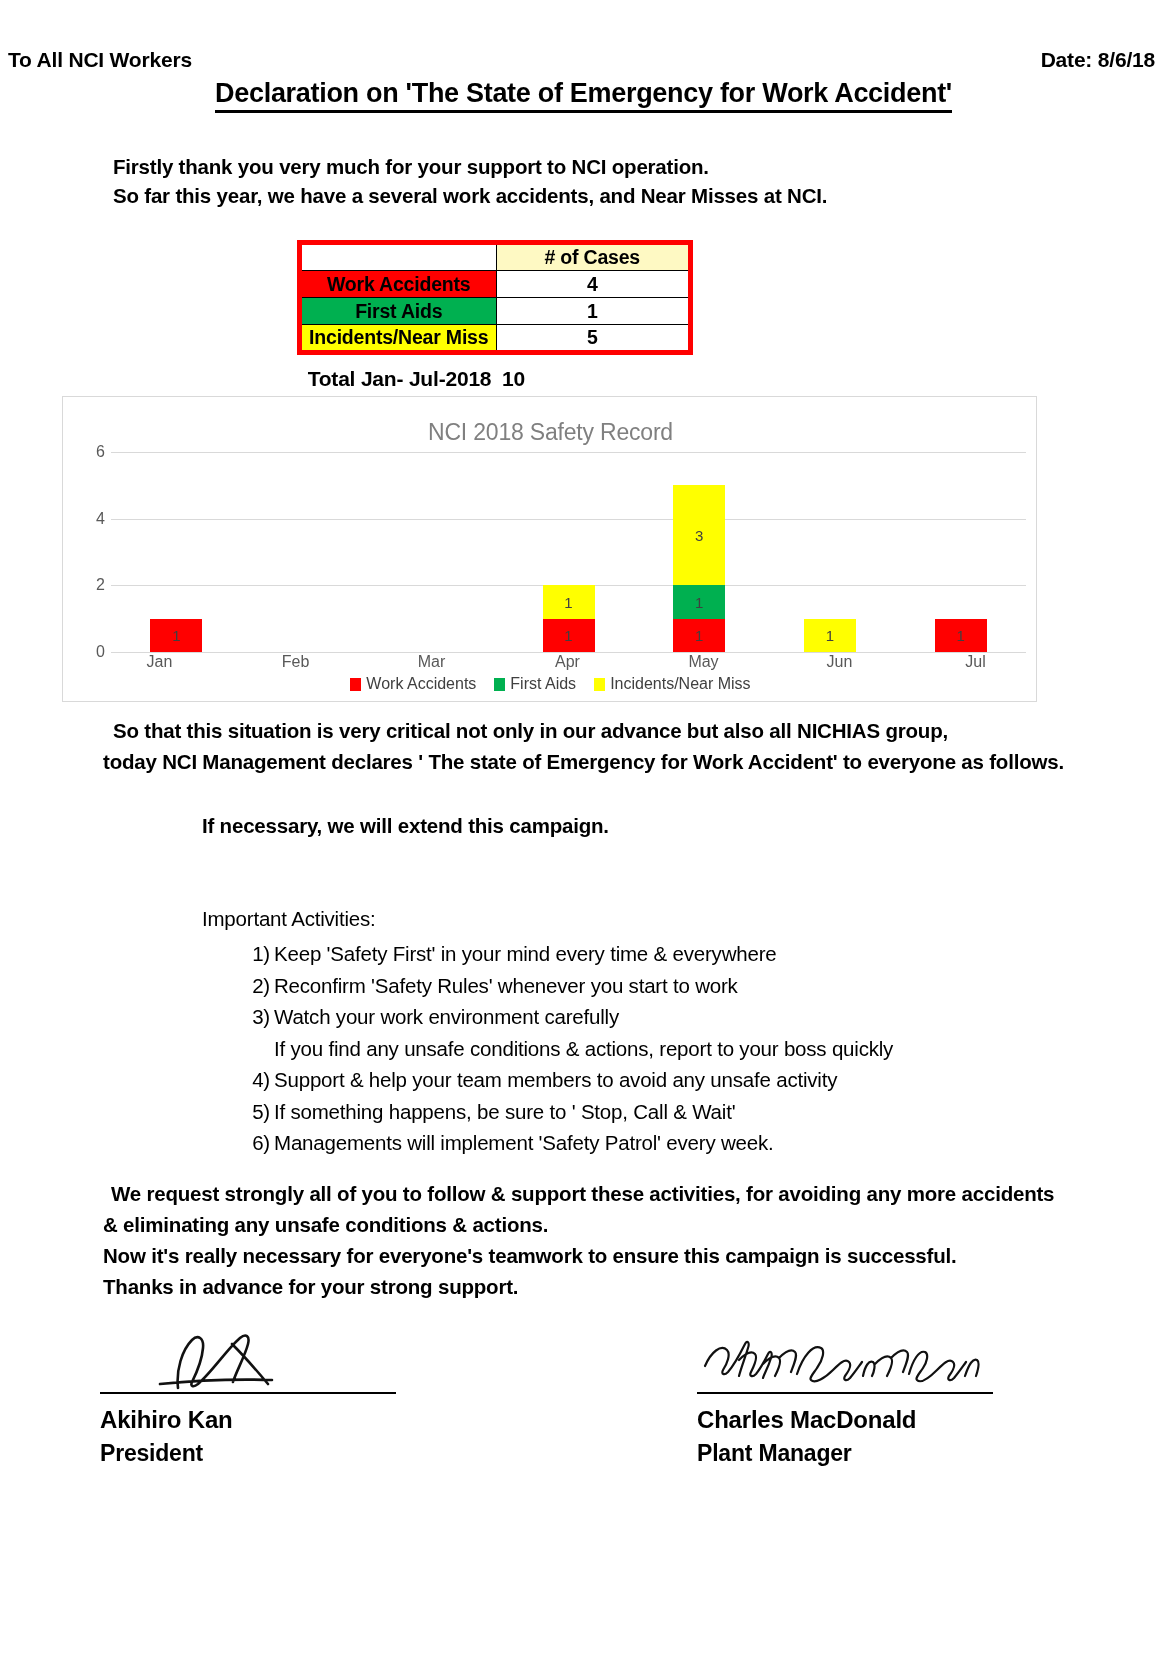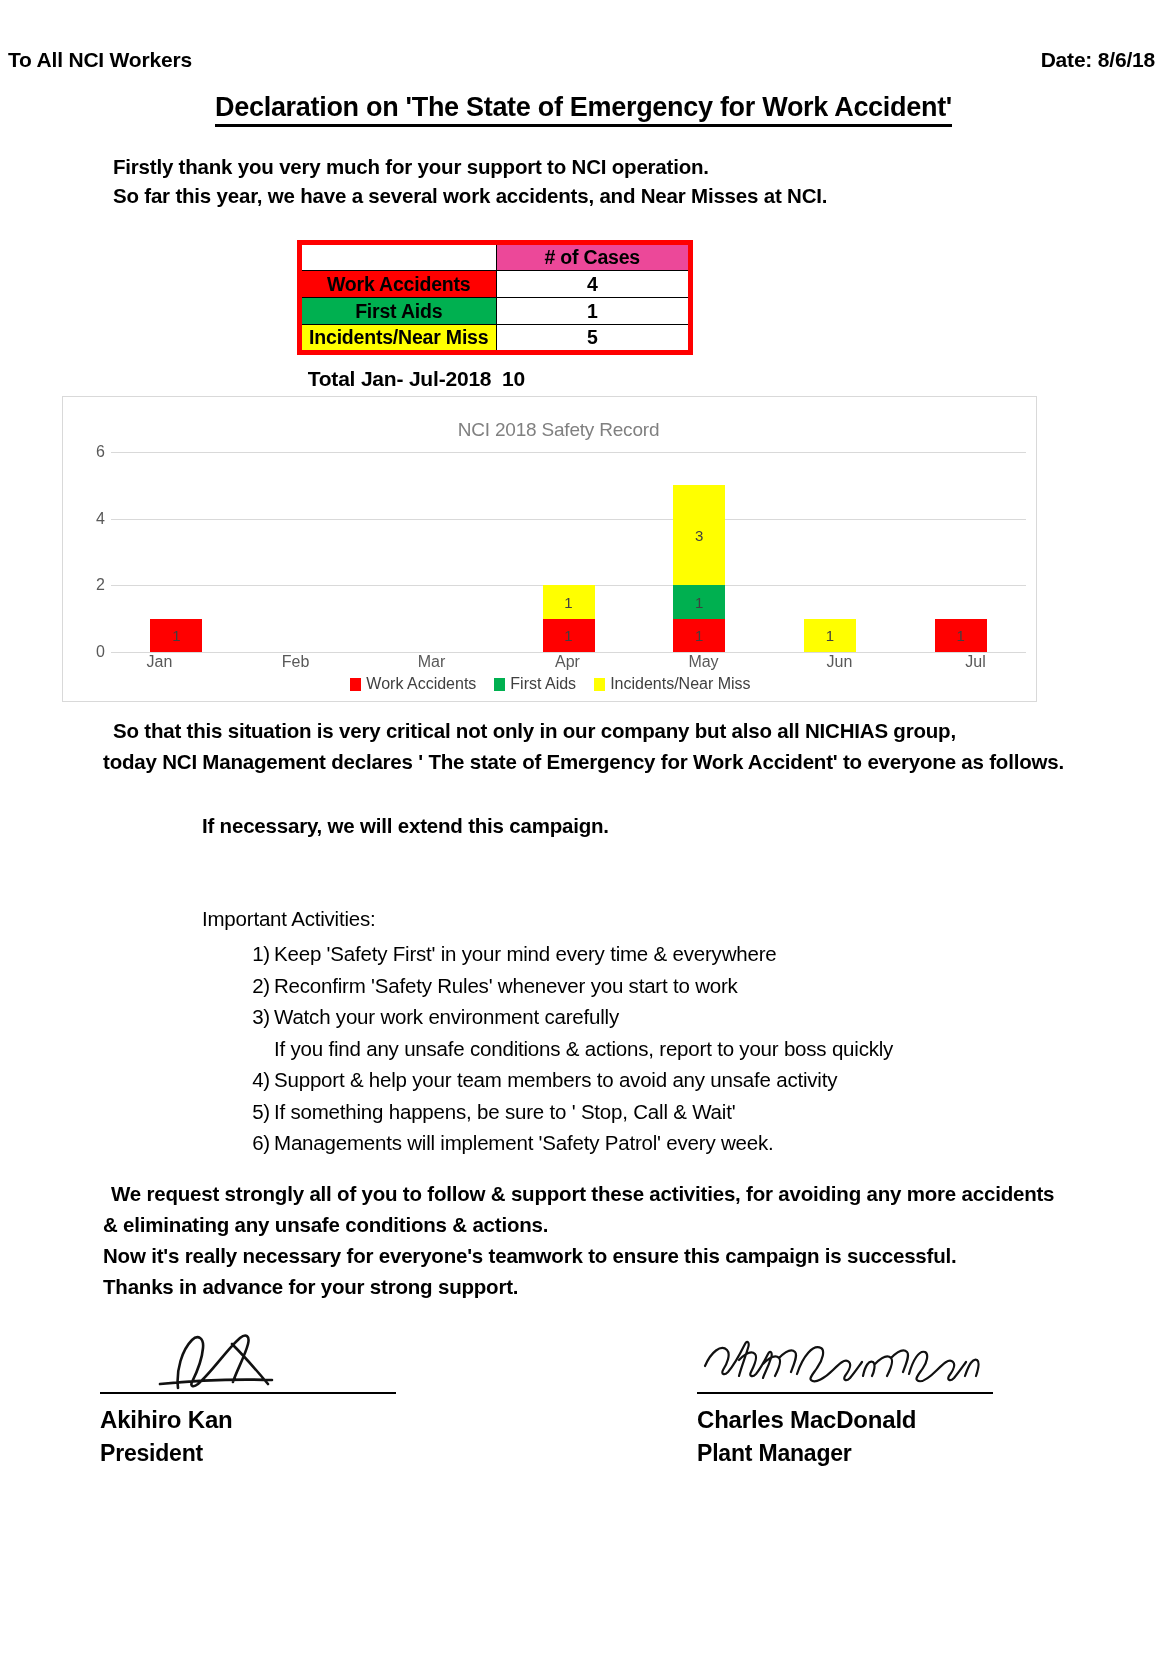--- a/index.html
+++ b/index.html
@@ -41,21 +41,21 @@
     letter-spacing: -0.2px;
   }
   .header-right {
     font-size: 21px;
     font-weight: bold;
     letter-spacing: -0.2px;
   }
 
   .doc-title {
     position: absolute;
-    top: 92px;
+    top: 78px;
     left: 0;
     width: 1167px;
     text-align: center;
     font-size: 27px;
     font-weight: bold;
     letter-spacing: -0.3px;
   }
   .doc-title span.u {
     border-bottom: 3px solid #000;
     padding-bottom: 2px;
@@ -91,21 +91,21 @@
     height: 27px;
     font-size: 19.5px;
     font-weight: 600;
     text-align: center;
     padding: 1px 4px;
     letter-spacing: -0.2px;
   }
   td.label-cell { width: 198px; }
   td.value-cell { width: 198px; }
   td.hdr-blank { background: #ffffff; border-top: none; border-left: none; }
-  td.hdr-cases { background: #ec4899; font-weight: bold; border-top: none; border-right: none; margin-top: 16px; }
+  td.hdr-cases { background: #fef9c3; font-weight: bold; border-top: none; border-right: none; margin-top: 16px; }
   td.c-red    { background: #ff0000; }
   td.c-green  { background: #00b050; }
   td.c-yellow { background: #ffff00; }
 
   .total-row {
     position: absolute;
     top: 367px;
     left: 297px;
     width: 396px;
     display: flex;
@@ -122,24 +122,24 @@
     top: 396px;
     left: 62px;
     width: 975px;
     height: 306px;
     border: 1px solid #d9d9d9;
     background: #ffffff;
   }
   .chart-title {
     position: absolute;
     top: 22px;
-    left: 8px;
+    left: 0;
     width: 975px;
     text-align: center;
-    font-size: 19px;
+    font-size: 23px;
     color: #808080;
     letter-spacing: -0.2px;
   }
   .plot {
     position: absolute;
     left: 0;
     top: 55px;
     width: 975px;
     height: 200px;
   }
@@ -444,21 +444,21 @@
           <span>First Aids</span>
         </div>
         <div class="legend-item">
           <span class="legend-swatch" style="background: rgb(255, 255, 0);"></span>
           <span>Incidents/Near Miss</span>
         </div>
       </div>
   </div>
 
   <div class="para para-critical">
-    <div class="l1">So that this situation is very critical not only in our company but also all NICHIAS group,</div>
+    <div class="l1">So that this situation is very critical not only in our advance but also all NICHIAS group,</div>
     <div>today NCI Management declares ' The state of Emergency for Work Accident' to everyone as follows.</div>
   </div>
 
   <div class="campaign">
     <div>If necessary, we will extend this campaign.</div>
   </div>
 
   <div class="activities">
     <div class="activities-heading">Important Activities:</div>
     <ol class="act-list">

